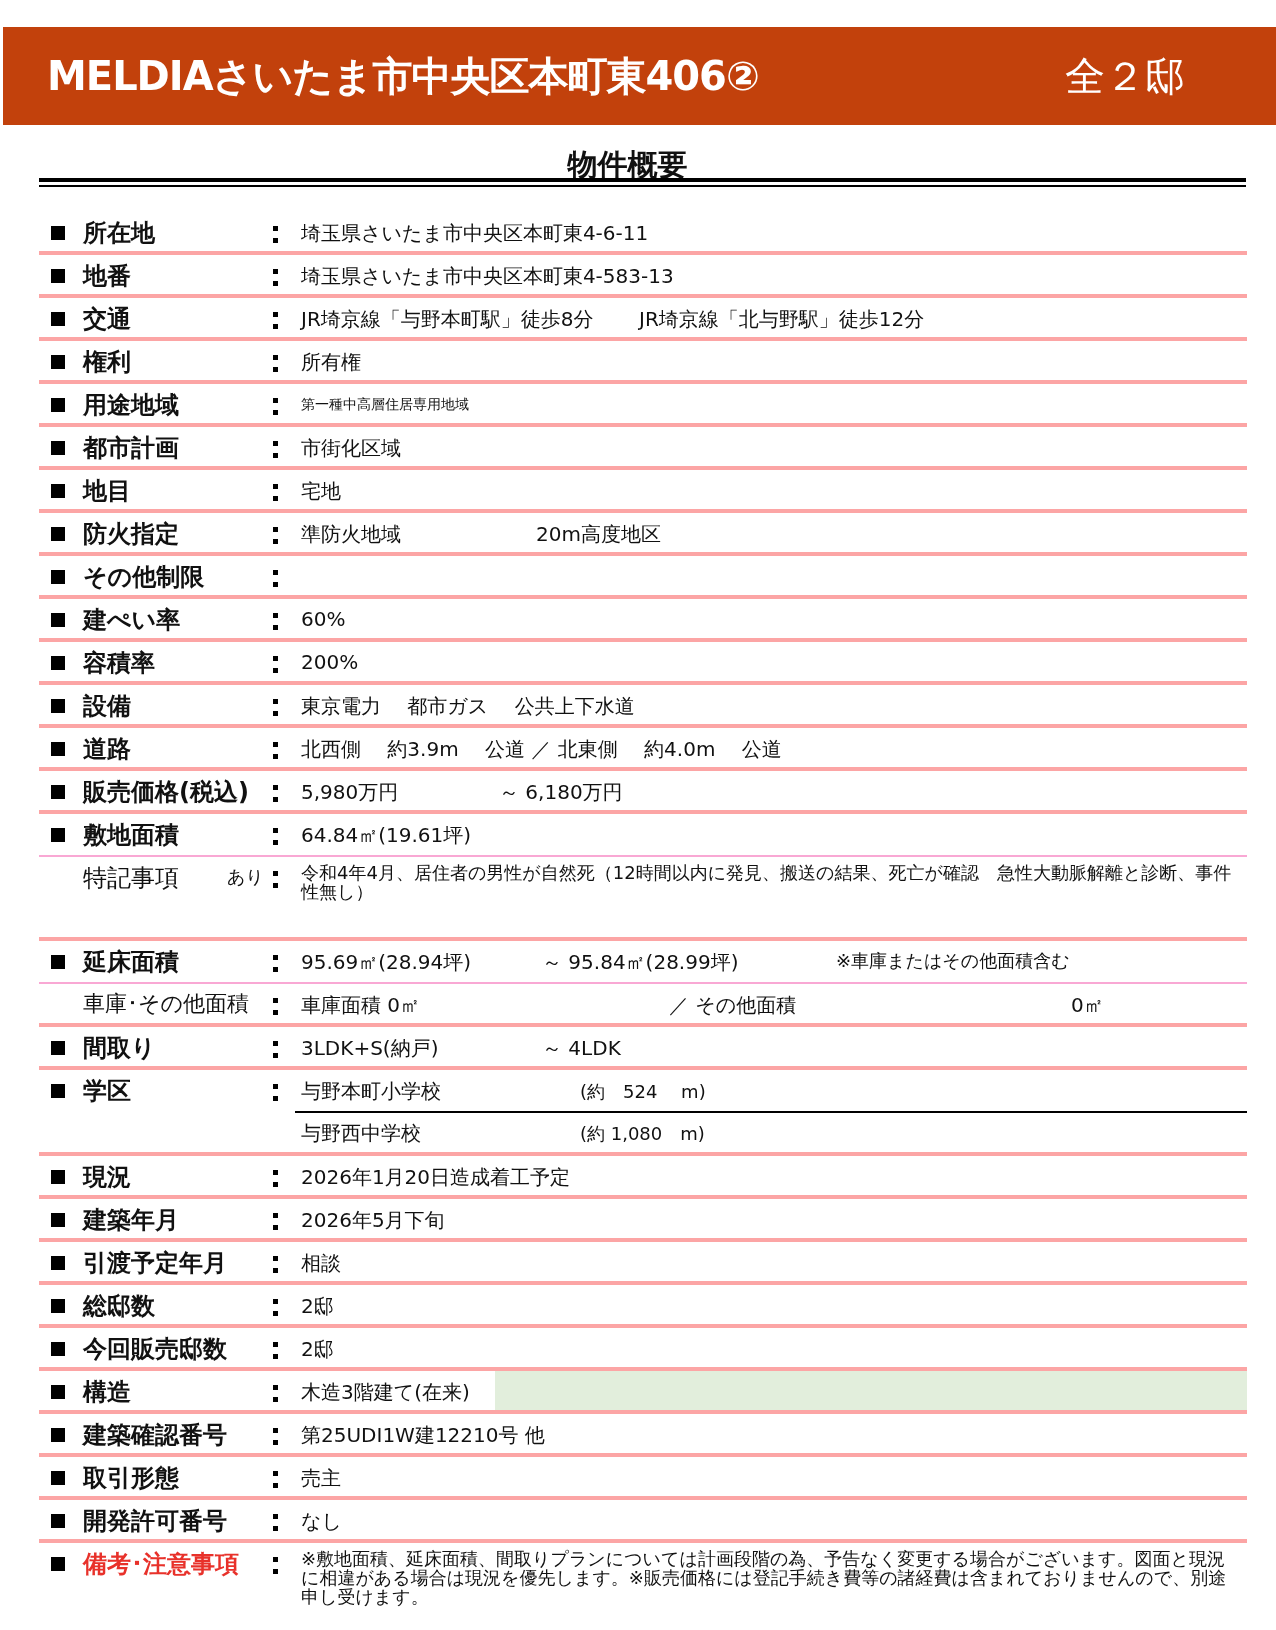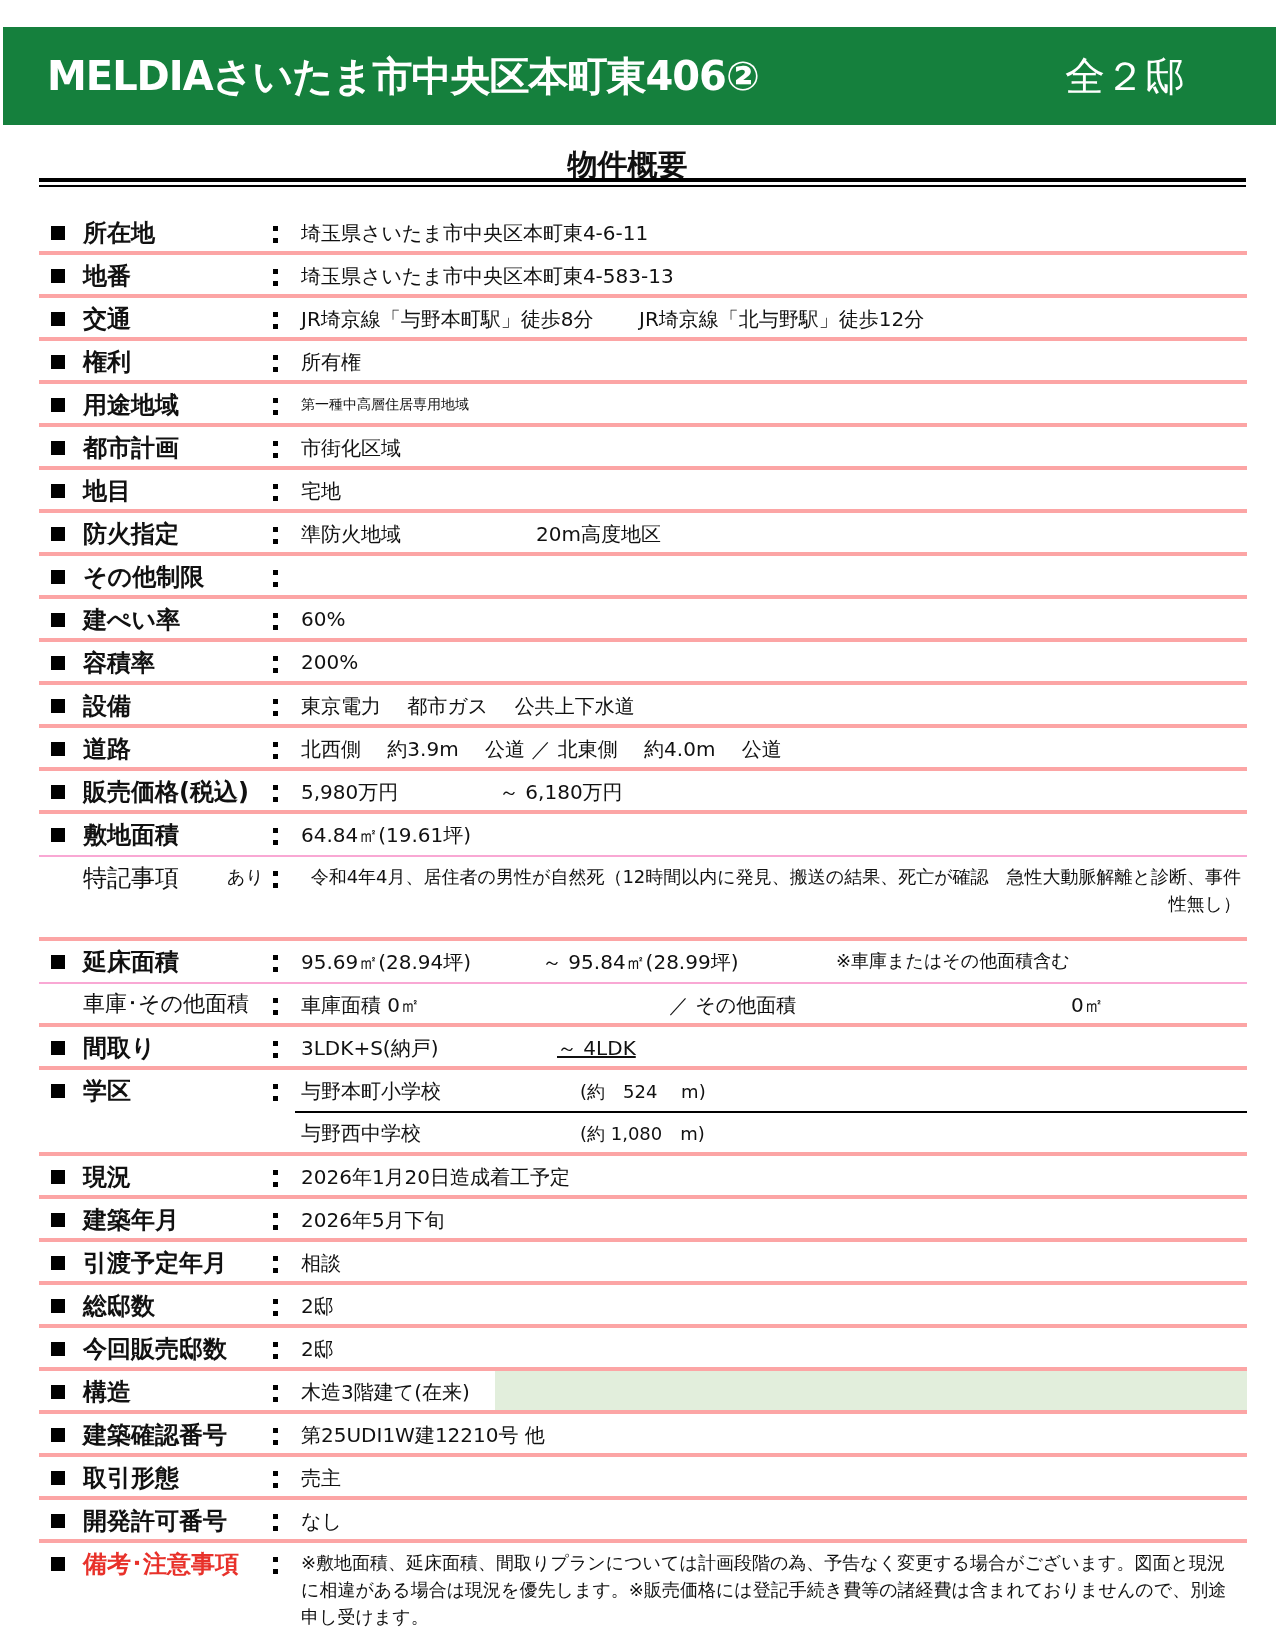--- a/index.html
+++ b/index.html
@@ -2,21 +2,21 @@
 <html><head>
 <meta charset="utf-8">
 <style>
   html, body { margin: 0; padding: 0; background: #ffffff; }
   body {
     width: 1276px; height: 1630px; position: relative; overflow: hidden;
     font-family: "DejaVu Sans", "Liberation Sans", sans-serif; color: #111;
   }
   .banner {
     position: absolute; left: 3px; top: 27px; width: 1273px; height: 98px;
-    background: #15803d; color: #fff; text-align: right;
+    background: #c2410c; color: #fff; text-align: right;
   }
   .banner-title {
     position: absolute; left: 44px; top: 22px; font-size: 40px; font-weight: bold;
     letter-spacing: -1px; white-space: nowrap;
   }
   .banner-count {
     position: absolute; left: 1062px; top: 22px; font-size: 40px; font-weight: normal;
     white-space: nowrap;
   }
   .section-title {
@@ -45,21 +45,21 @@
     content: ""; position: absolute; left: 0; width: 5px; height: 5px; background: #000;
   }
   .row .colon::before { top: 5px; }
   .row .colon::after { top: 17px; }
   .row .val {
     position: absolute; left: 262px; top: 8px; font-size: 20px; white-space: nowrap;
   }
   .row .val.small { font-size: 14px; top: 12px; }
   .row .val2 { position: absolute; top: 8px; font-size: 20px; white-space: nowrap; }
   .row .val.wrap {
-    white-space: normal; width: 940px; line-height: 27px; font-size: 18px; top: 6px;
+    white-space: normal; width: 940px; line-height: 19px; font-size: 18px; top: 6px;
   }
   .green-fill { position: absolute; left: 456px; top: 0; right: 0; bottom: 0; background: #e2eedc; }
   .sub-rule { position: absolute; left: 256px; right: 0; height: 2px; background: #000; }
 </style>
 </head>
 <body>
 
 <div class="banner">
   <div class="banner-title">MELDIAさいたま市中央区本町東406②</div>
   <div class="banner-count">全２邸</div>
@@ -174,21 +174,21 @@
     <span class="val2" style="left:428px;margin-left:32px;">～ 6,180万円</span>
   </div>
 
   <div class="row thin">
     <span class="sq"></span>
     <span class="label">敷地面積</span>
     <span class="colon"></span>
     <span class="val">64.84㎡(19.61坪)</span>
   </div>
 
-  <div class="row" style="height:84px;text-align:right;">
+  <div class="row" style="height:84px;">
     <span class="label plain">特記事項</span>
     <span class="val2" style="left:188px; top:8px; font-size:18px;">あり</span>
     <span class="colon"></span>
     <span class="val wrap">令和4年4月、居住者の男性が自然死（12時間以内に発見、搬送の結果、死亡が確認　急性大動脈解離と診断、事件性無し）</span>
   </div>
 
   <div class="row thin">
     <span class="sq"></span>
     <span class="label">延床面積</span>
     <span class="colon"></span>
@@ -203,21 +203,21 @@
     <span class="val">車庫面積 0㎡</span>
     <span class="val2" style="left:630px;">／ その他面積</span>
     <span class="val2" style="left:1032px;">0㎡</span>
   </div>
 
   <div class="row">
     <span class="sq"></span>
     <span class="label">間取り</span>
     <span class="colon"></span>
     <span class="val">3LDK+S(納戸)</span>
-    <span class="val2" style="left:518px;text-decoration:underline;">～ 4LDK</span>
+    <span class="val2" style="left:503px;">～ 4LDK</span>
   </div>
 
   <div class="row" style="height:86px;">
     <span class="sq"></span>
     <span class="label">学区</span>
     <span class="colon"></span>
     <span class="val">与野本町小学校</span>
     <span class="val2" style="left:541px; font-size:18px; top:10px;">(約　524　 m)</span>
     <span class="sub-rule" style="top:41px;"></span>
     <span class="val" style="top:50px;">与野西中学校</span>

